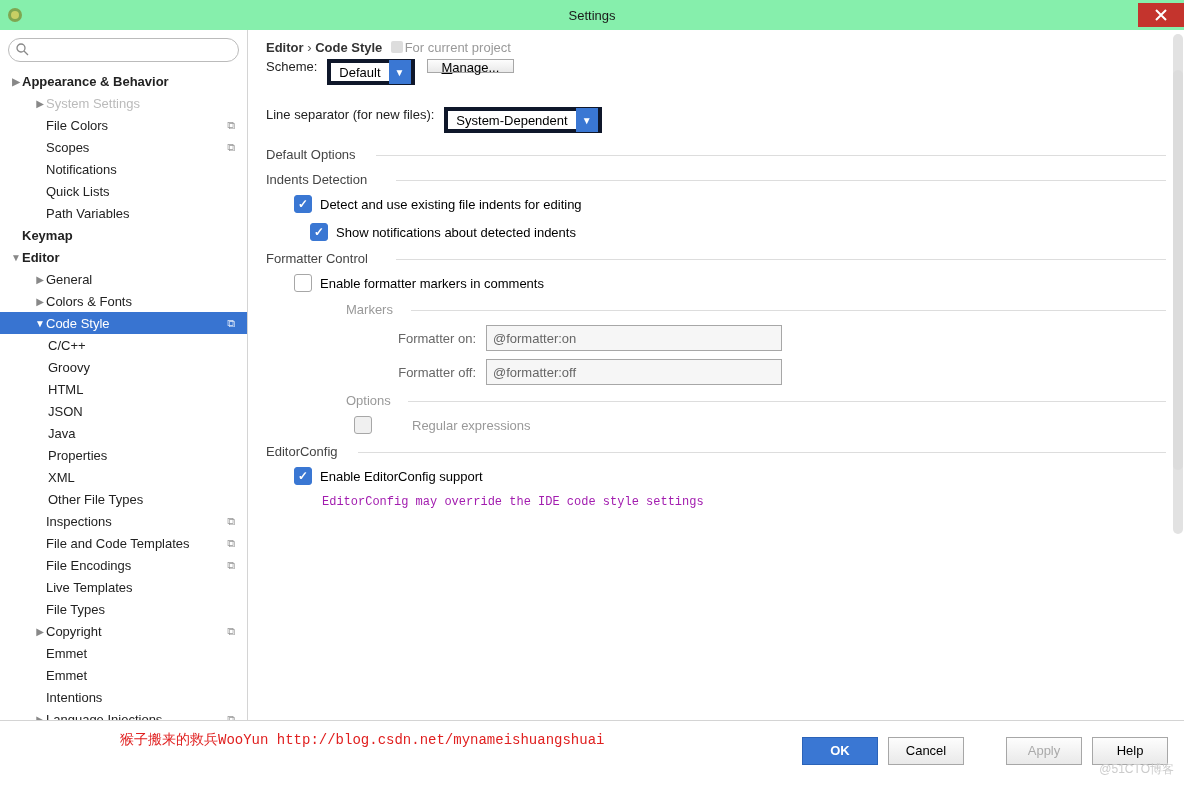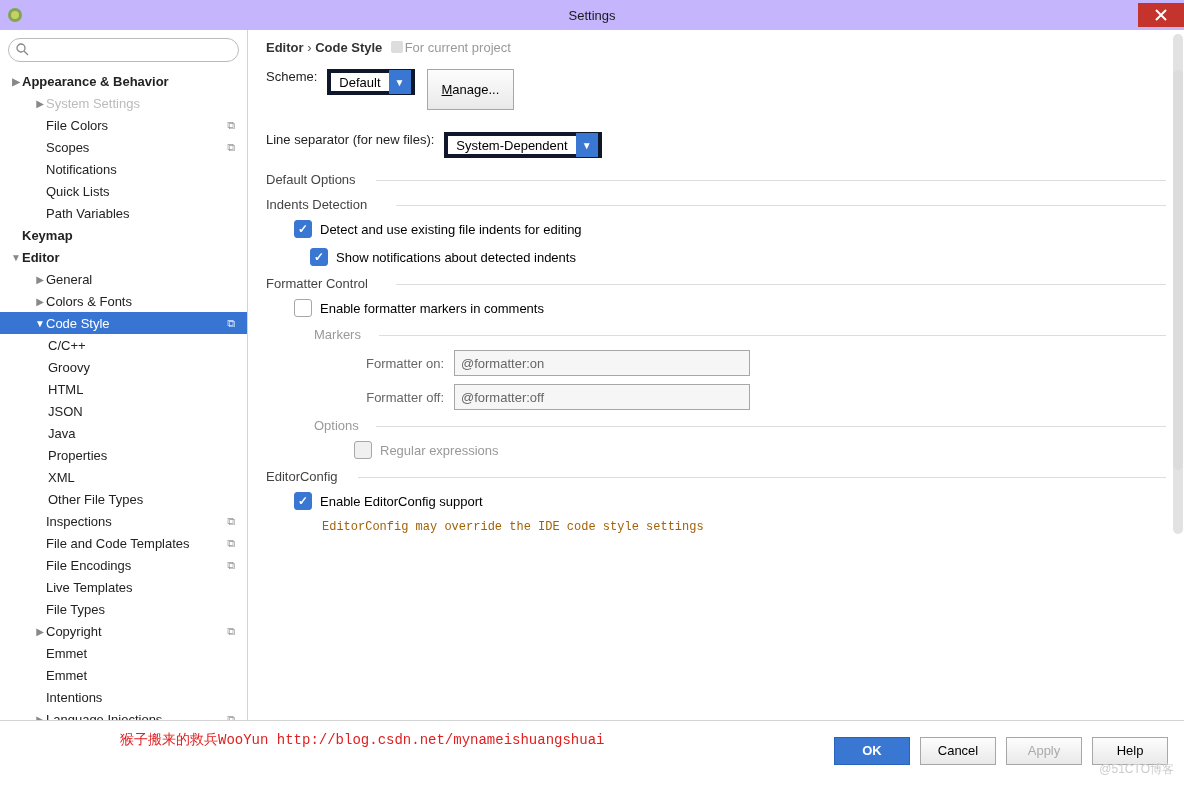--- a/index.html
+++ b/index.html
@@ -1,17 +1,17 @@
 <!DOCTYPE html>
 <html><head>
 <meta charset="utf-8">
 <style>
 * { margin: 0; padding: 0; box-sizing: border-box; font-family: "Segoe UI", Arial, sans-serif; font-size: 13px; }
 body { width: 1184px; height: 797px; background: #fff; overflow: hidden; }
-.titlebar { height: 30px; background: #c4b5fd; display: flex; align-items: center; position: relative; }
+.titlebar { height: 30px; background: #86efac; display: flex; align-items: center; position: relative; }
 .titlebar-icon { width: 30px; height: 30px; display: flex; align-items: center; justify-content: center; }
 .titlebar-title { position: absolute; left: 50%; transform: translateX(-50%); color: #1a1a1a; font-size: 13px; }
 .close-btn { margin-left: auto; width: 46px; height: 24px; background: #c4342d; color: #fff; display: flex; align-items: center; justify-content: center; font-size: 14px; }
 .main-area { display: flex; height: 690px; }
 .sidebar { width: 248px; border-right: 1px solid #d4d4d4; display: flex; flex-direction: column; }
 .search-wrap { padding: 8px 8px 4px 8px; }
 .search-box { width: 100%; height: 24px; border: 1px solid #bbb; border-radius: 12px; padding: 0 10px 0 26px; outline: none; background: #fff; }
 .search-rel { position: relative; }
 .search-icon { position: absolute; left: 8px; top: 5px; color: #888; font-size: 12px; }
 .tree { flex: 1; overflow-y: auto; padding: 4px 0; }
@@ -20,45 +20,45 @@
 .tree-item.l1 { padding-left: 34px; }
 .tree-item.l2 { padding-left: 48px; }
 .tree-item.selected { background: #3874d1; color: #fff; }
 .tree-item .copy-icon { position: absolute; right: 12px; color: #999; font-size: 11px; }
 .tree-item.selected .copy-icon { color: #dce7f8; }
 .tree-arrow { width: 12px; color: #888; font-size: 10px; display:inline-block; text-align:center; }
 .tree-item.selected .tree-arrow { color: #fff; }
 .content { flex: 1; display: flex; flex-direction: column; position: relative; }
 .content-inner { padding: 8px 18px; overflow: hidden; height: 100%; position:relative; }
 .content-inner::before { content:''; position:absolute; left:-4px; top:0; bottom:0; width:4px; background: linear-gradient(to right, rgba(0,0,0,0.06), transparent);}
-.breadcrumb { font-size: 15px; color: #555; margin-bottom: 14px; }
+.breadcrumb { font-size: 15px; color: #555; margin-bottom: 4px; }
 .breadcrumb .strong { font-weight: 600; color: #333; }
 .breadcrumb .proj { color: #999; font-size: 13px; }
 .proj-icon { display:inline-block; width:12px; height:12px; background:#ddd; border-radius:2px; margin-right:2px; vertical-align:-1px;}
 .row { display: flex; align-items: flex-start; margin-bottom: 14px; }
 .row-label { margin-right: 10px; color: #222; }
 .combo { display: flex; align-items: center; border: 4px solid #0f172a; height: 26px; background: #fff; }
 .combo-text { padding: 0 8px; }
 .combo-btn { width: 22px; height: 24px; background: #3a77d3; color: #fff; display: flex; align-items: center; justify-content: center; font-size: 10px; }
-.btn { height: 41px; padding: 0 14px; border: 1px solid #a7a7a7; background: linear-gradient(#fdfdfd,#e9e9e9); cursor: default; }
+.btn { height: 14px; padding: 0 14px; border: 1px solid #a7a7a7; background: linear-gradient(#fdfdfd,#e9e9e9); cursor: default; }
 .btn .u { text-decoration: underline; }
 .fieldset { margin-top: 10px; margin-bottom: 8px; }
 .fieldset-title { color: #444; margin-bottom: 8px; position: relative; }
 .fieldset-title::after { content:''; position:absolute; top:50%; height:1px; background:#ddd; left: calc(var(--tl,140px)); right:0; }
 .fieldset-body { padding-left: 28px; }
 .sub-body { padding-left: 20px; }
 .num-input { width: 140px; height: 26px; border: 1px solid #a7a7a7; text-align: right; padding: 0 6px; }
 .txt-input { width: 296px; height: 26px; border: 1px solid #a7a7a7; background: #f6f6f6; color: #666; padding: 0 6px; }
 .cb { width: 18px; height: 18px; border: 1px solid #a7a7a7; border-radius: 3px; display: inline-flex; align-items: center; justify-content: center; margin-right: 8px; background:#fff; }
 .cb.checked { background: #3a77d3; border-color:#3a77d3; color: #fff; font-size: 12px; font-weight:bold; }
 .cb-row { display: flex; align-items: center; margin-bottom: 10px; }
-.disabled { color: #999; }
+.disabled { color: #999; margin-left: 32px; }
 .form-row { display:flex; align-items:center; margin-bottom:8px; }
 .form-label { width: 130px; text-align:right; margin-right:10px; color:#666;}
-.note { font-family: "Consolas","Courier New",monospace; font-size:12px; color:#a16207; margin-left:28px; margin-top:2px;}
+.note { font-family: "Consolas","Courier New",monospace; font-size:12px; color:#a21caf; margin-left:28px; margin-top:2px;}
 .footer { height: 60px; border-top: 1px solid #d4d4d4; display: flex; align-items: center; padding: 0 16px; position: relative; }
 .footer-text { color: #e02020; font-family: "SimSun","Courier New",monospace; font-size: 14px; position:absolute; left:120px; top:10px;}
 .footer-btns { margin-left: auto; display: flex; gap: 10px; }
 .fbtn { height: 28px; min-width: 76px; border: 1px solid #a7a7a7; background: linear-gradient(#fdfdfd,#e9e9e9); }
 .fbtn.primary { background: #3a77d3; border-color:#2b63b8; color: #fff; font-weight:600; }
 .fbtn.disabled { color: #aaa; }
 .watermark { position:absolute; right:10px; bottom:2px; color:#ccc; font-size:12px;}
 .scrollbar-thumb { position:absolute; right:1px; width:10px; top:40px; height:400px; background:#dcdcdc; border-radius:5px;}
 .scrollbar-track-side { position:absolute; right:0; top:34px; bottom:0; width:12px; }
 .scrollbar-thumb-side { position:absolute; left:1px; width:10px; top:0; height:500px; background:#e2e2e2; border-radius:5px;}

